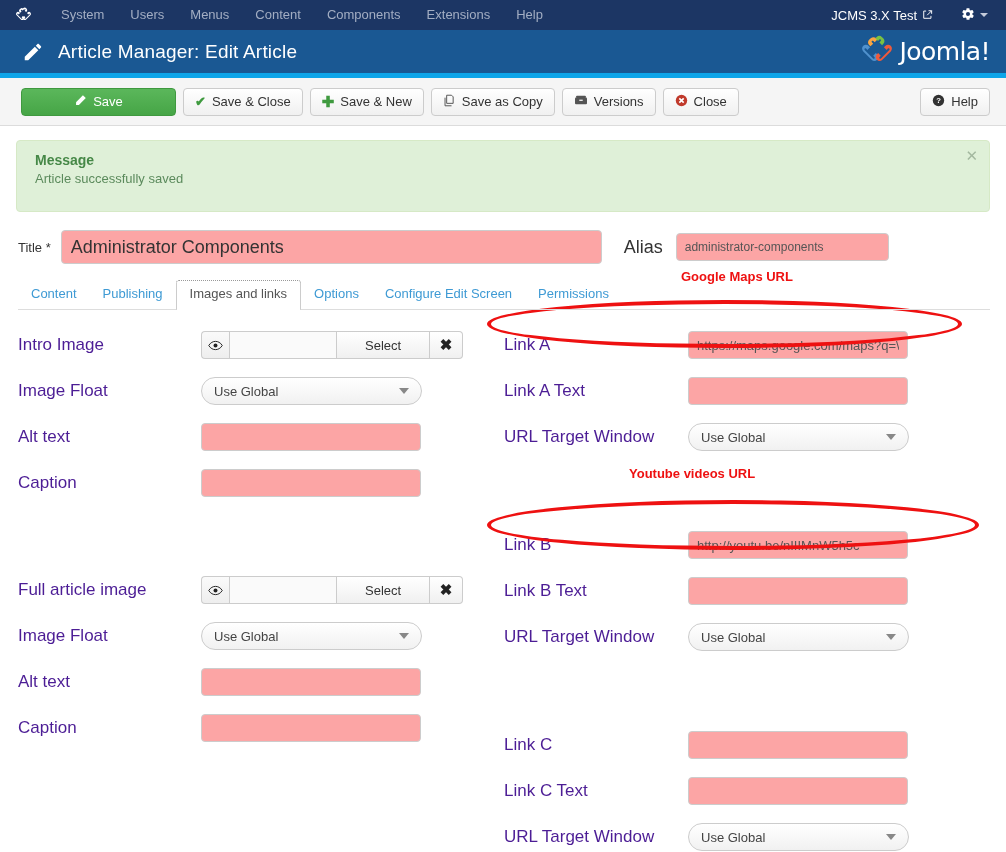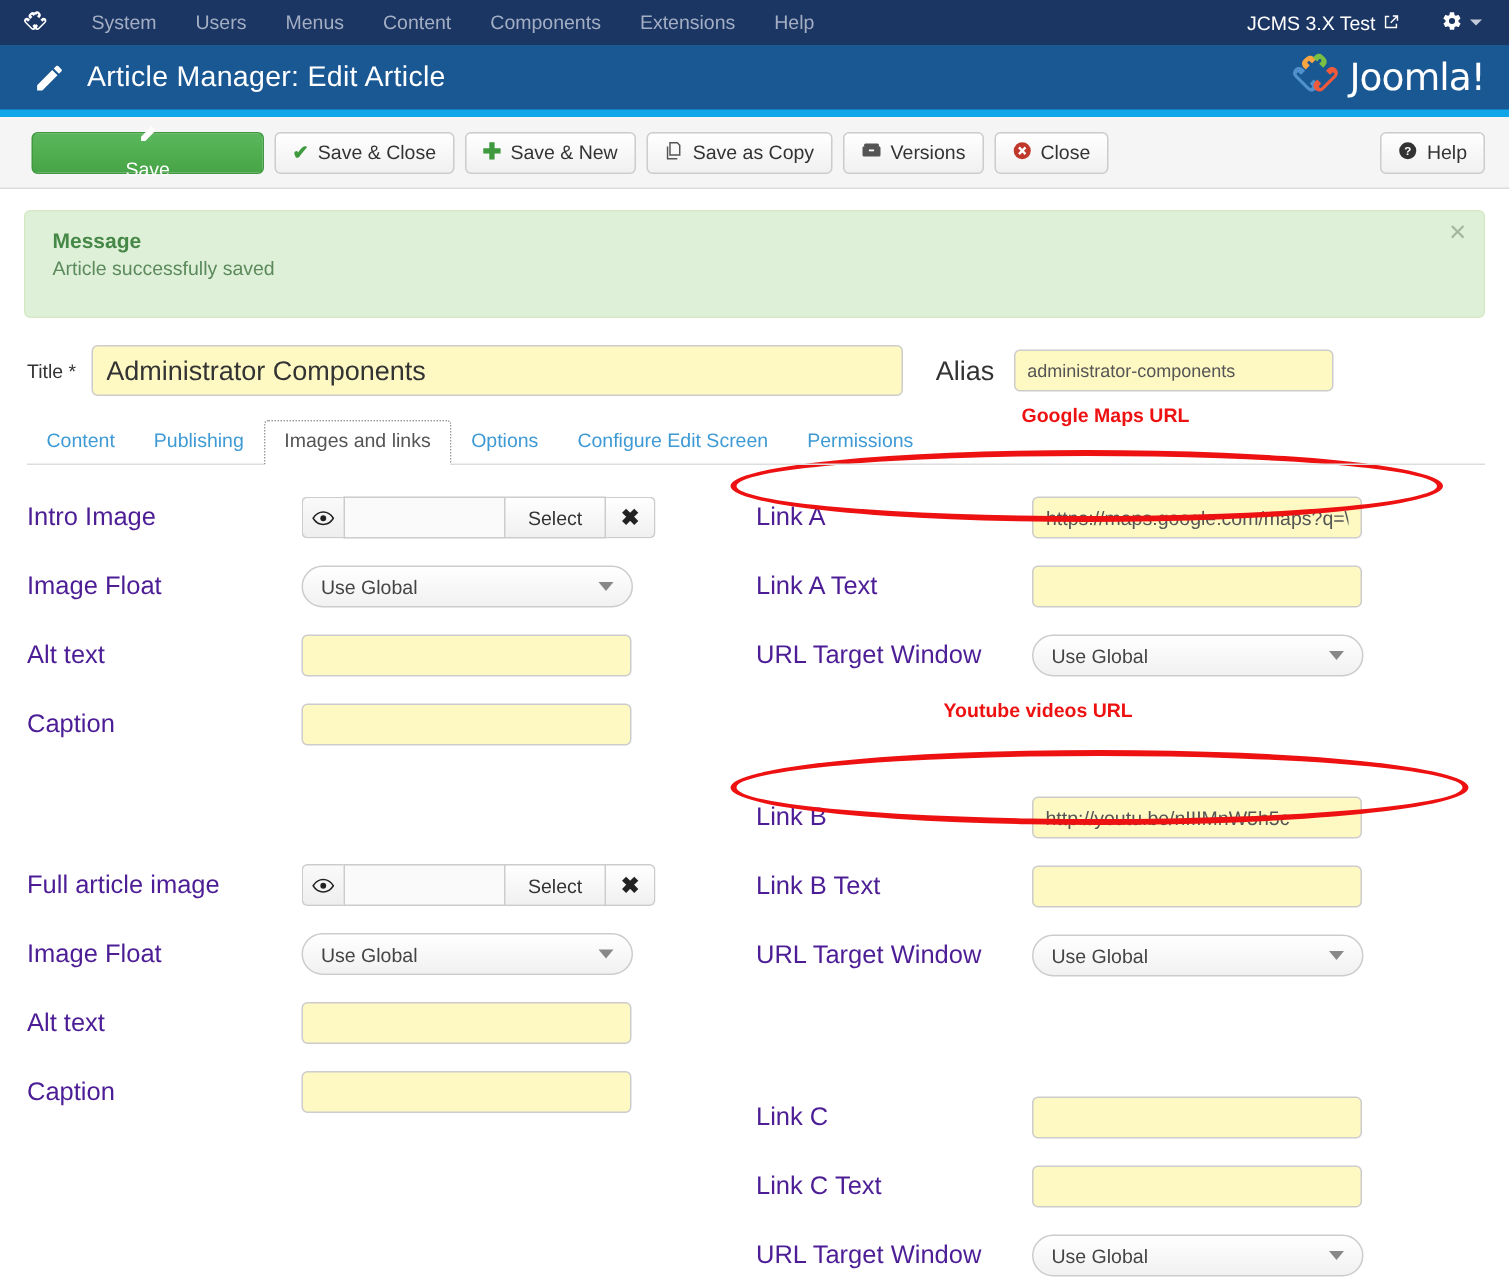--- a/index.html
+++ b/index.html
@@ -123,21 +123,20 @@
     cursor: pointer;
     white-space: nowrap;
   }
   .btn-save {
     background: linear-gradient(to bottom, #5bb75b, #46a546);
     border-color: #3f993f;
     color: #ffffff;
     width: 155px;
     justify-content: center;
     font-weight: normal;
-    flex-direction: column;
   }
   .btn-help { margin-left: auto; }
   .icon-check { color: #3f9a3f; font-weight: bold; font-size: 13px; }
   .icon-plus { color: #3f9a3f; font-weight: bold; font-size: 15px; line-height: 1; }
 
   
   .alert {
     margin: 14px 16px 0 16px;
     background: #dff0d8;
     border: 1px solid #d6e9c6;
@@ -170,21 +169,21 @@
   }
   .lbl-title {
     font-size: 13px;
     color: #333;
     margin-right: 10px;
     white-space: nowrap;
   }
   .input {
     border: 1px solid #cccccc;
     border-radius: 4px;
-    background: #fef9c3;
+    background: #fca5a5;
     height: 30px;
     padding: 0 8px;
     font-size: 13px;
     color: #555555;
     font-family: "Liberation Sans", sans-serif;
     outline: none;
   }
   .input-title {
     flex: 0 0 541px;
     height: 34px;
@@ -264,21 +263,21 @@
     background: #fafafa;
     height: 28px;
     padding: 0 6px;
     font-size: 12px;
     outline: none;
     font-family: "Liberation Sans", sans-serif;
   }
   .img-btn {
     border: 1px solid #cccccc;
     background: linear-gradient(to bottom, #ffffff, #f0f0f0);
-    padding: 0 15px;
+    padding: 0 28px;
     font-size: 13px;
     color: #333;
     display: flex; align-items: center;
     cursor: pointer;
   }
   .img-clear {
     border: 1px solid #cccccc;
     border-left: none;
     border-radius: 0 4px 4px 0;
     background: linear-gradient(to bottom, #ffffff, #f0f0f0);

